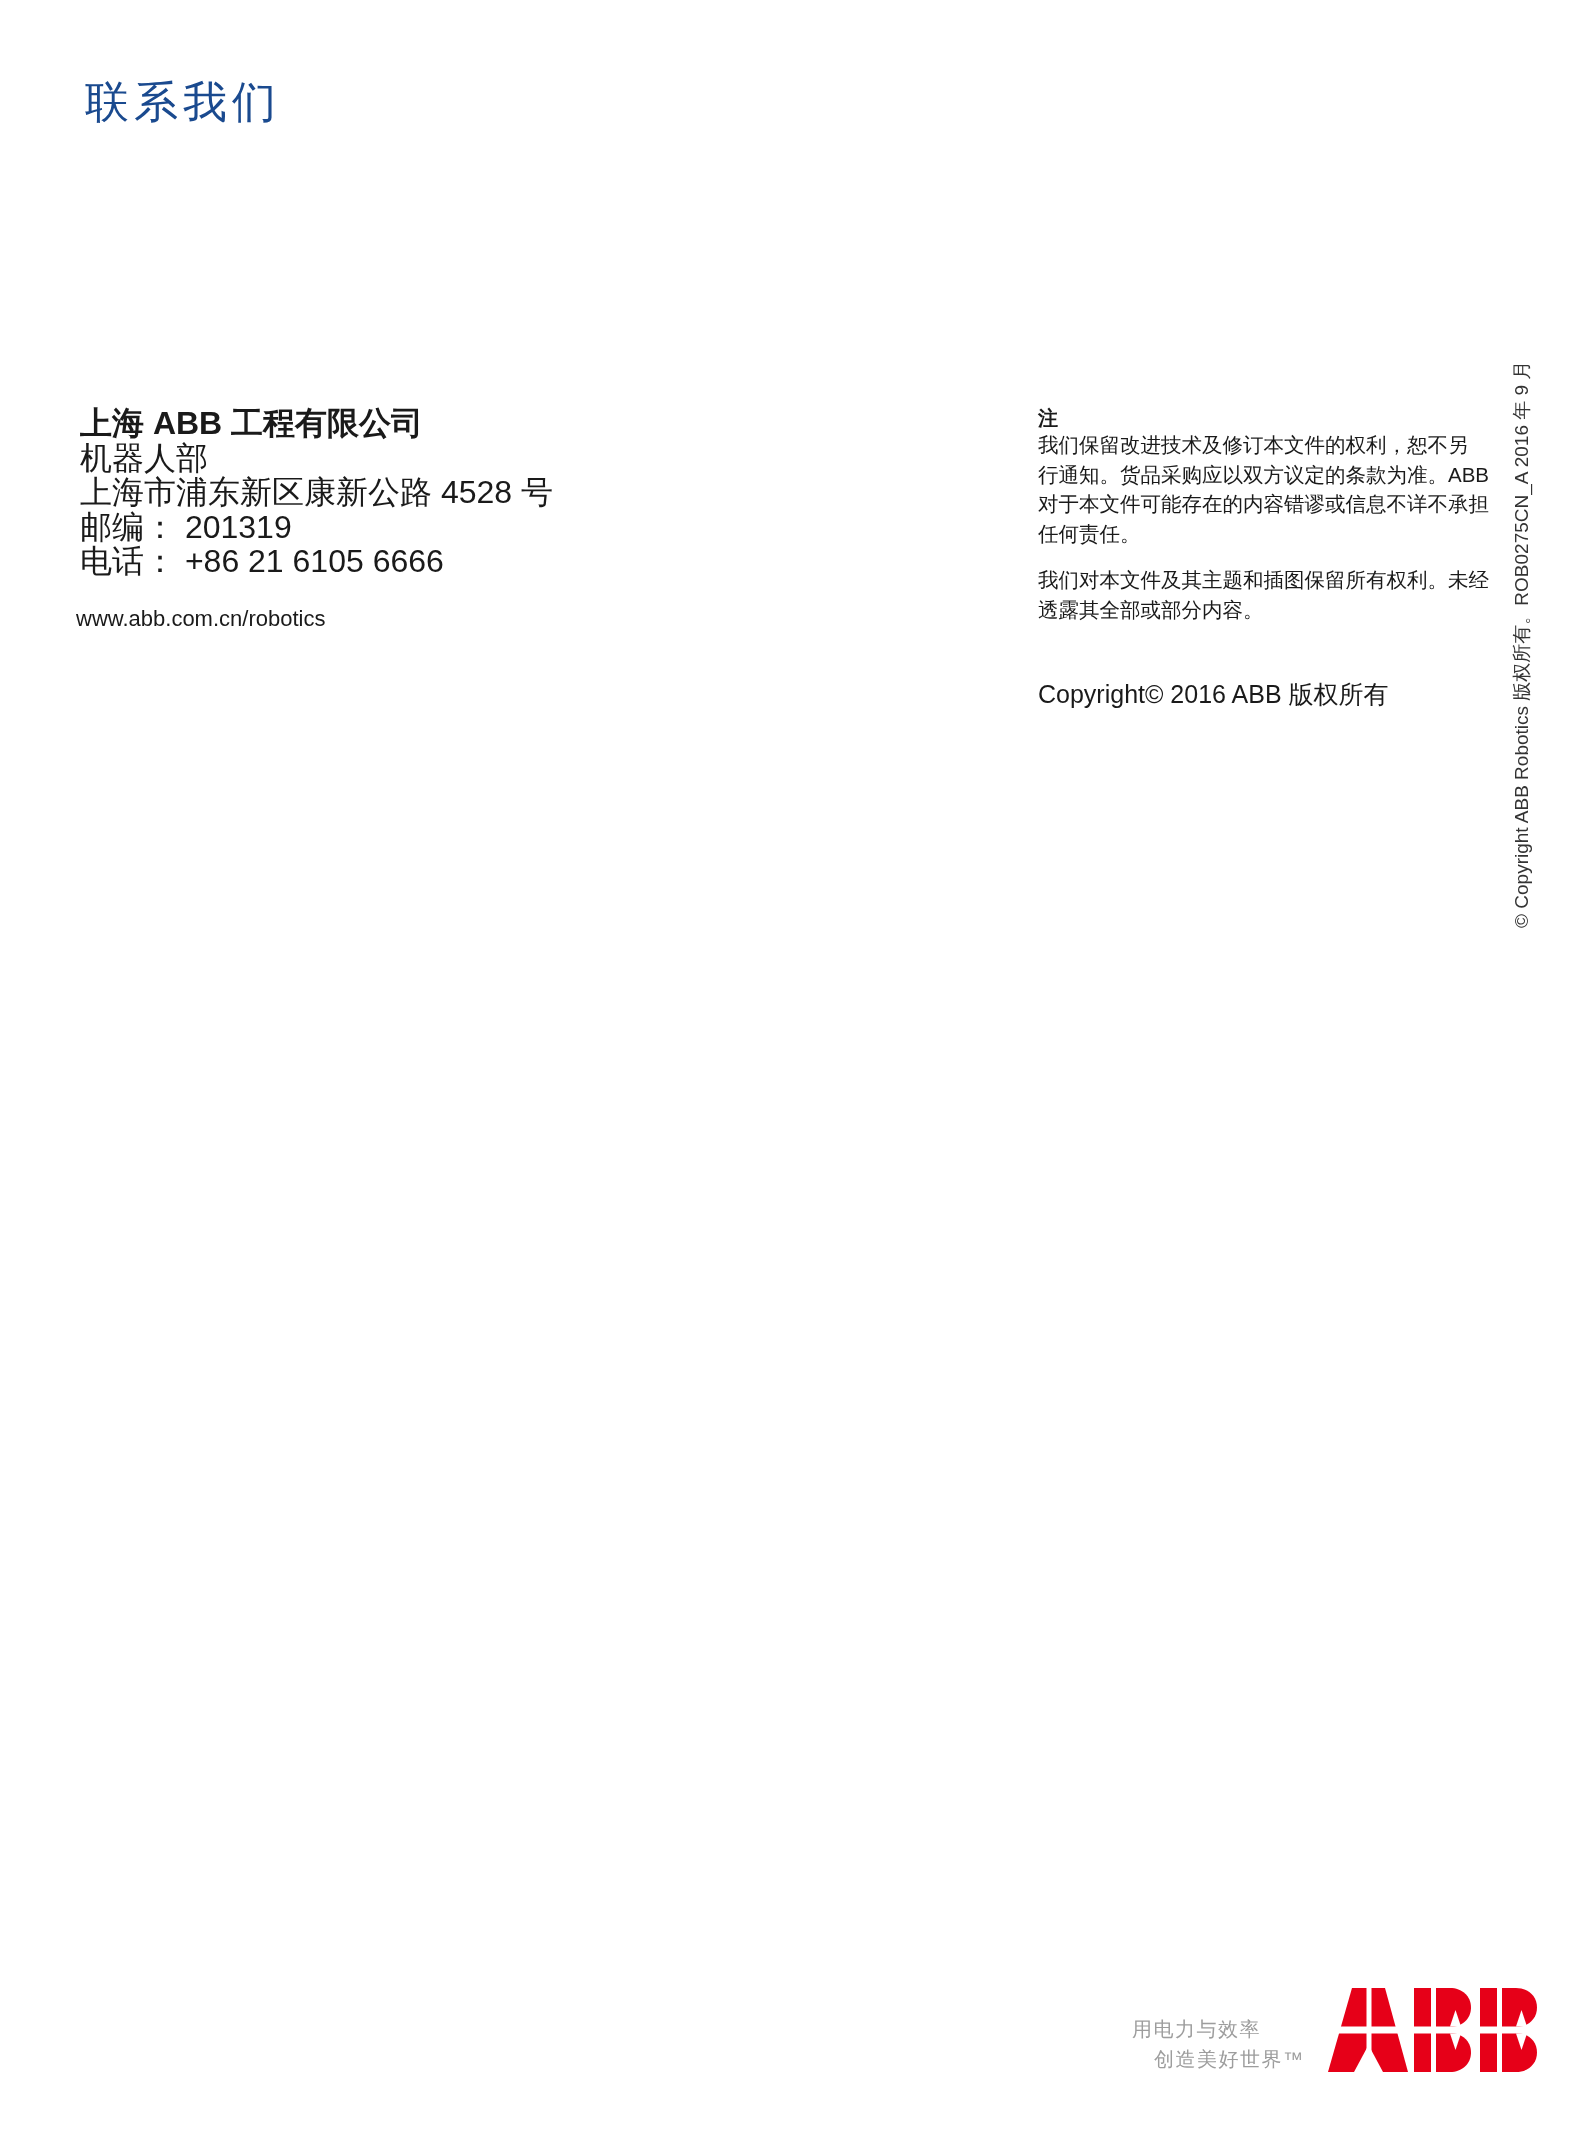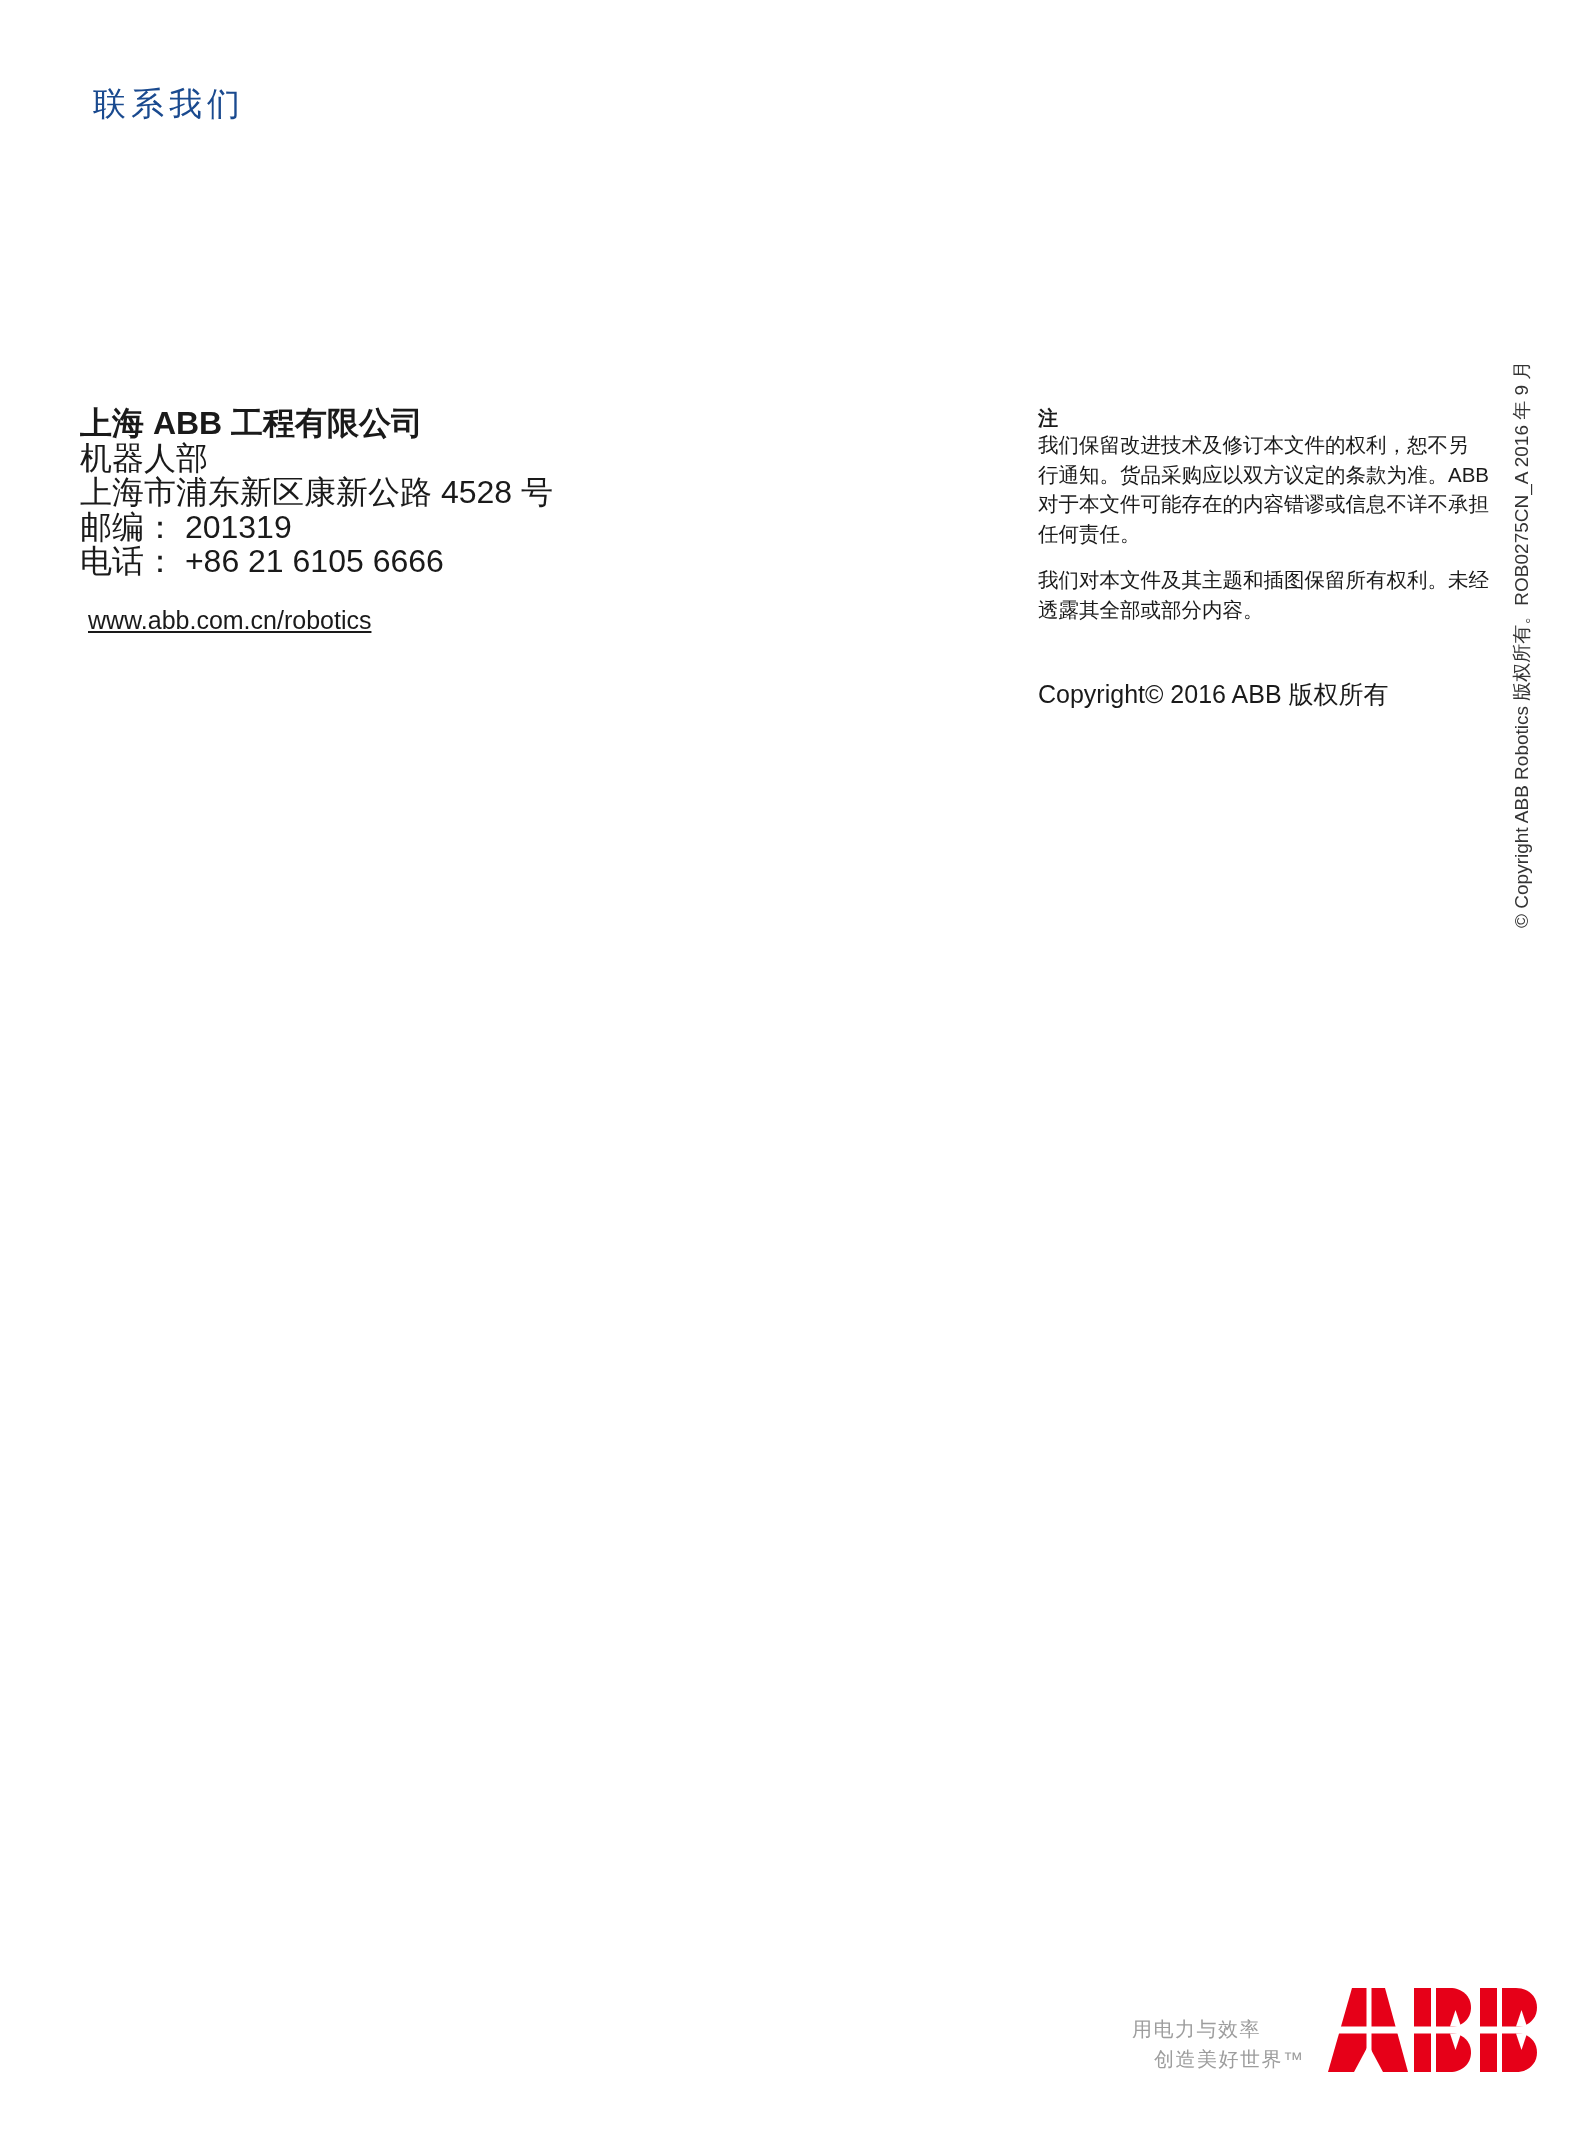--- a/index.html
+++ b/index.html
@@ -10,42 +10,41 @@
     background: #ffffff;
     font-family: "Liberation Sans", sans-serif;
     color: #1a1a1a;
     overflow: hidden;
     margin: 0 auto;
   }
   .title {
     position: absolute;
     left: 81px;
     top: 72px;
-    margin: 12px;
-    font-size: 33px;
+    margin: 4px;
+    font-size: 44px;
     font-weight: 400;
     letter-spacing: 5px;
     line-height: 1.2;
   }
   .contact {
     position: absolute;
     left: 80px;
     top: 406px;
     font-size: 32px;
     line-height: 34.5px;
     white-space: nowrap;
   }
   .company { font-weight: bold; }
   .website {
     position: absolute;
-    left: 88px;
+    left: 76px;
     top: 606px;
-    font-size: 25px;
+    font-size: 22px;
     white-space: nowrap;
-    text-decoration: underline;
   }
   .note {
     position: absolute;
     left: 1038px;
     top: 406px;
     width: 470px;
     font-size: 20.5px;
     line-height: 29.5px;
   }
   .note-heading {

